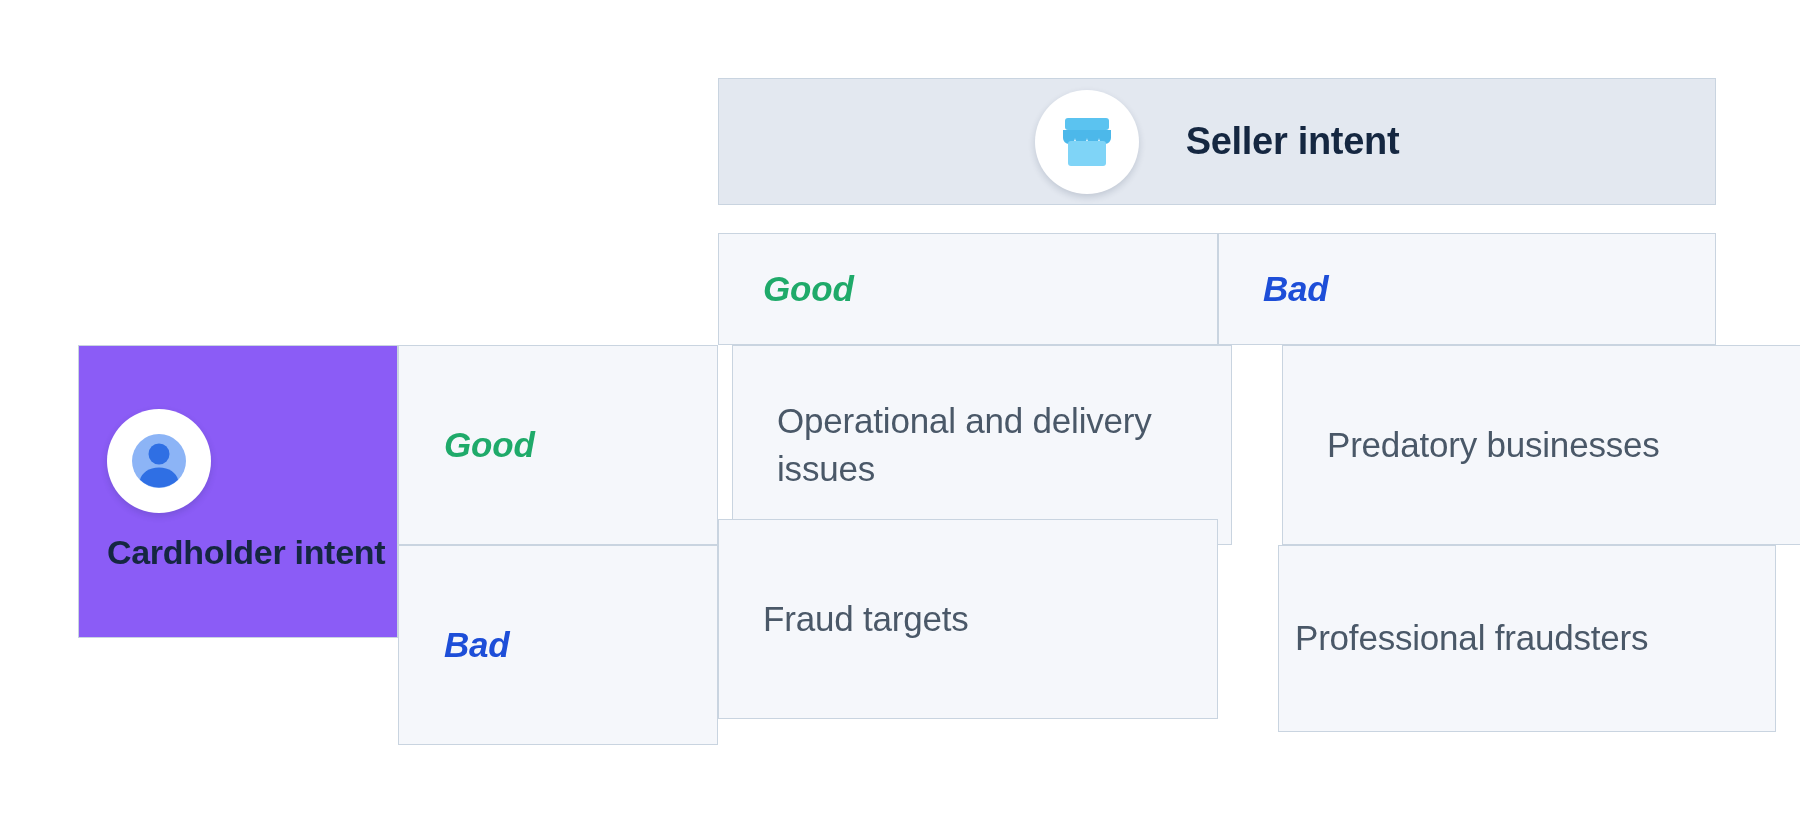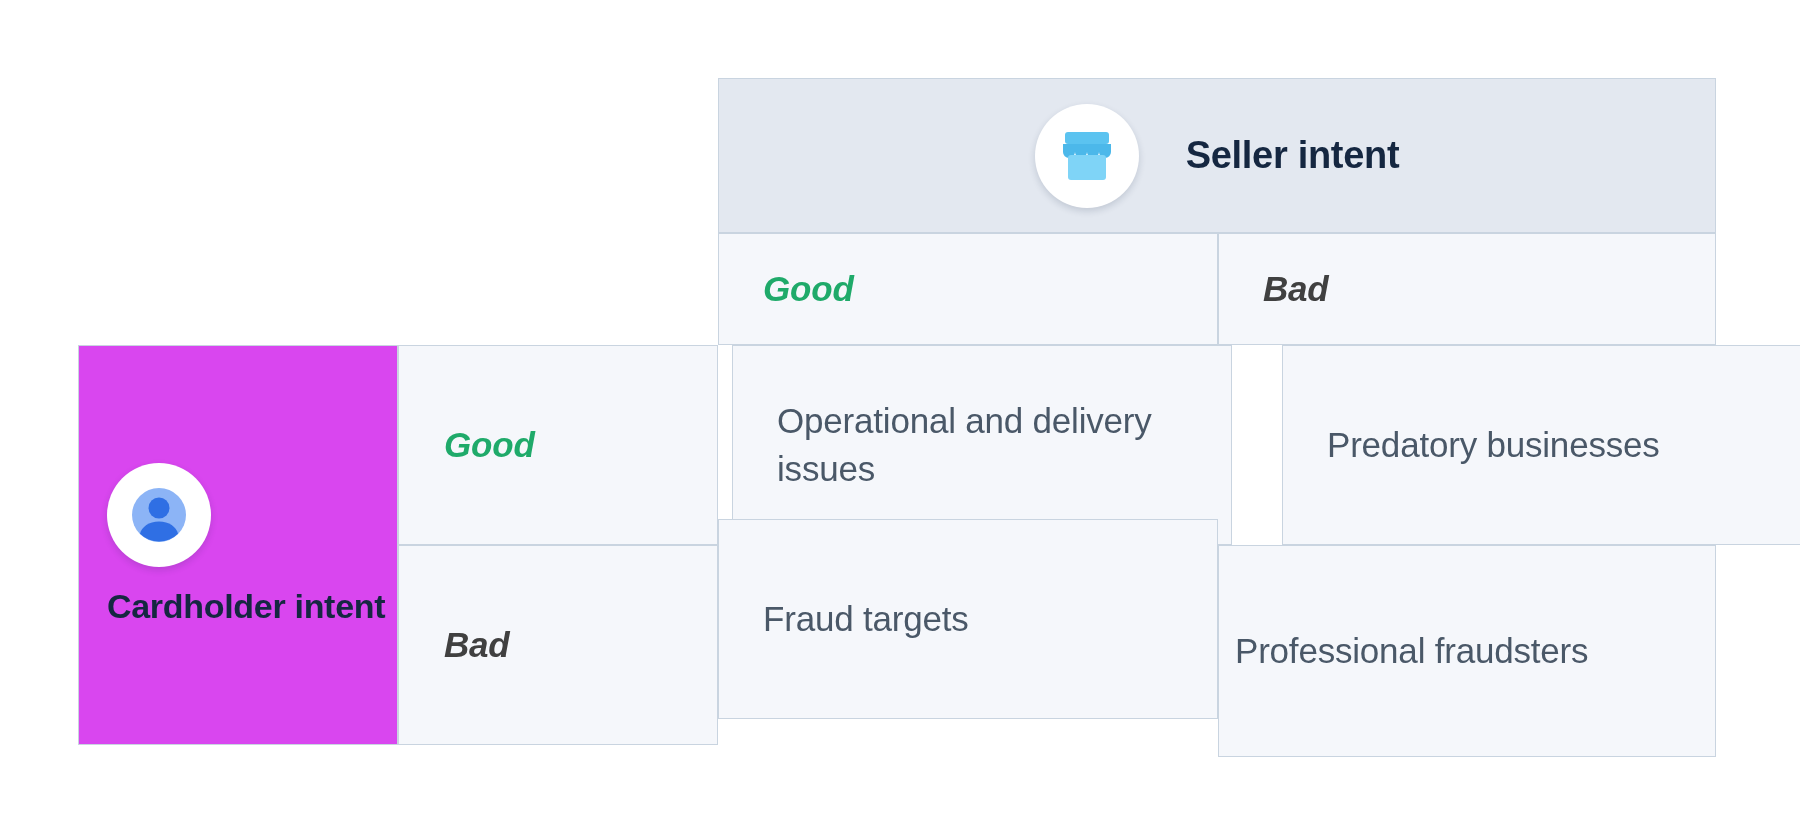--- a/index.html
+++ b/index.html
@@ -32,21 +32,21 @@
     height: 267px;
     background: #ffffff;
   }
 
   
   .seller-header {
     position: absolute;
     left: 718px;
     top: 78px;
     width: 998px;
-    height: 155px;
+    height: 127px;
     background: #e3e8f0;
     border: 1px solid #c9d4e0;
     box-sizing: border-box;
     display: flex;
     align-items: center;
     justify-content: center;
     gap: 47px;
   }
   .seller-header .title {
     font-size: 38px;
@@ -55,22 +55,22 @@
     letter-spacing: -0.3px;
     white-space: nowrap;
   }
 
   
   .cardholder-header {
     position: absolute;
     left: 78px;
     top: 345px;
     width: 320px;
-    height: 400px;
-    background: #d946ef;
+    height: 293px;
+    background: #8b5cf6;
     border: 1px solid #c9d4e0;
     box-sizing: border-box;
     display: flex;
     flex-direction: column;
     align-items: flex-start;
     justify-content: center;
     padding-left: 28px;
   }
   .cardholder-header .title {
     font-size: 34px;
@@ -112,21 +112,21 @@
   }
 
   .lbl {
     font-size: 35px;
     font-weight: bold;
     font-style: italic;
     letter-spacing: -0.2px;
     white-space: nowrap;
   }
   .lbl.good { color: #1faa6a; text-align: right; }
-  .lbl.bad  { color: #404040; }
+  .lbl.bad  { color: #1d4ed8; }
 
   .body-text {
     font-size: 35px;
     color: #4a5868;
     line-height: 1.38;
     letter-spacing: -0.2px;
   }
 
   
   .rowlbl {
@@ -181,17 +181,17 @@
   </div>
 
   <div class="cell" style="left:1282px; top:345px; width:563px; height:200px;align-items:center;">
     <span class="body-text">Predatory businesses</span>
   </div>
 
   <div class="cell" style="left:718px; top:519px; width:500px; height:200px;">
     <span class="body-text">Fraud targets</span>
   </div>
 
-  <div class="cell" style="left:1218px; top:545px; width:498px; height:212px;padding-left:16px;">
+  <div class="cell" style="left:1278px; top:545px; width:498px; height:187px;padding-left:16px;">
     <span class="body-text">Professional fraudsters</span>
   </div>
 
 </div>
 
 </body></html>

